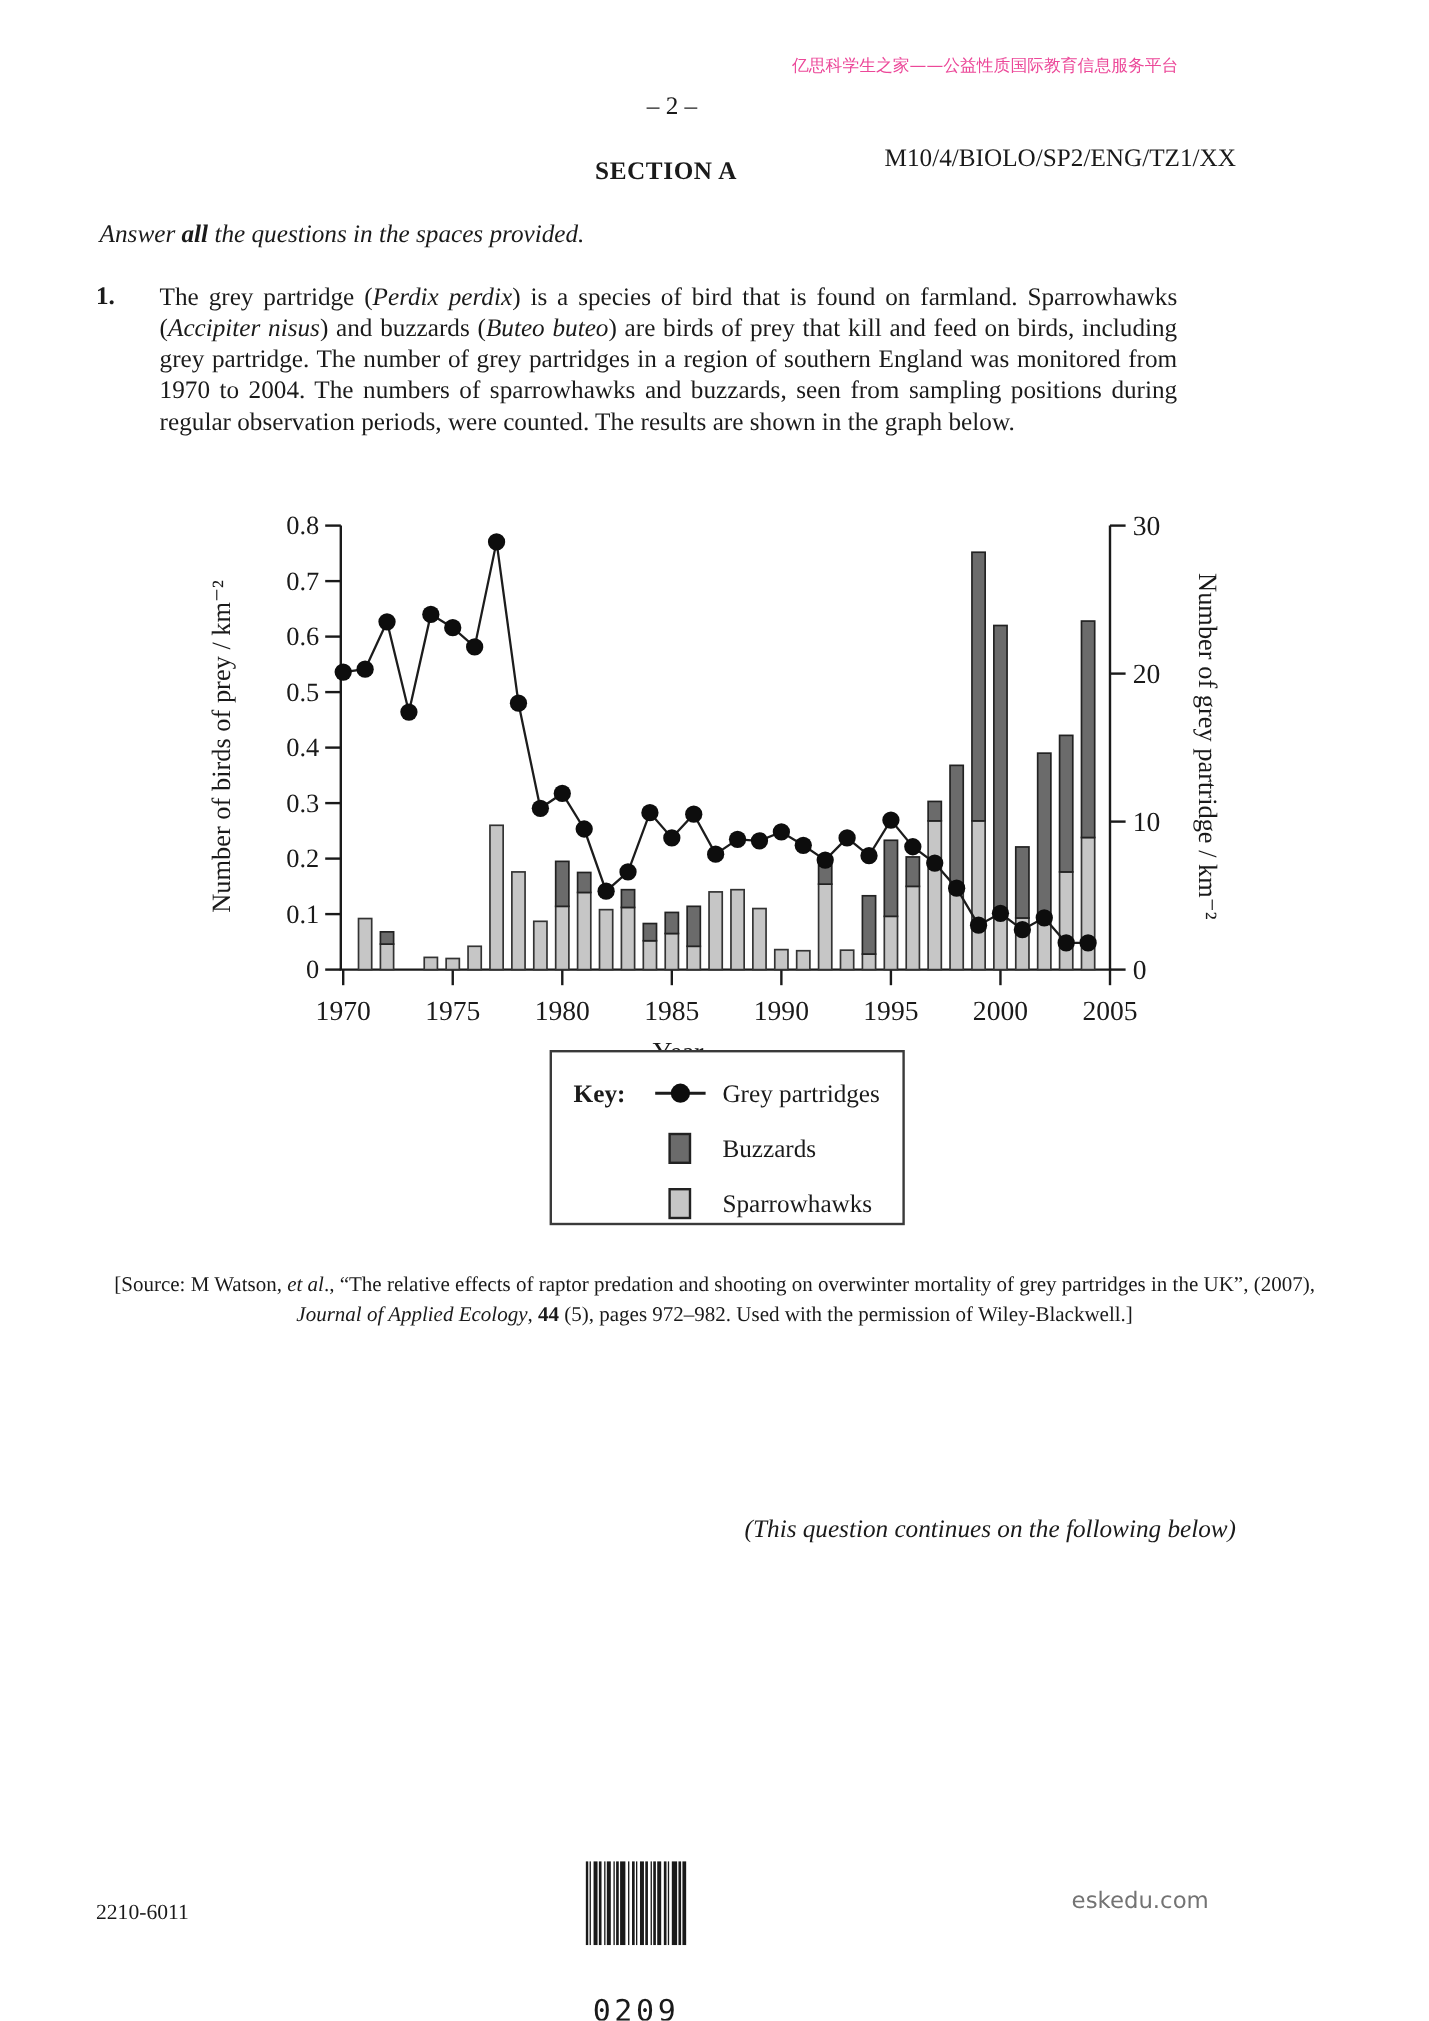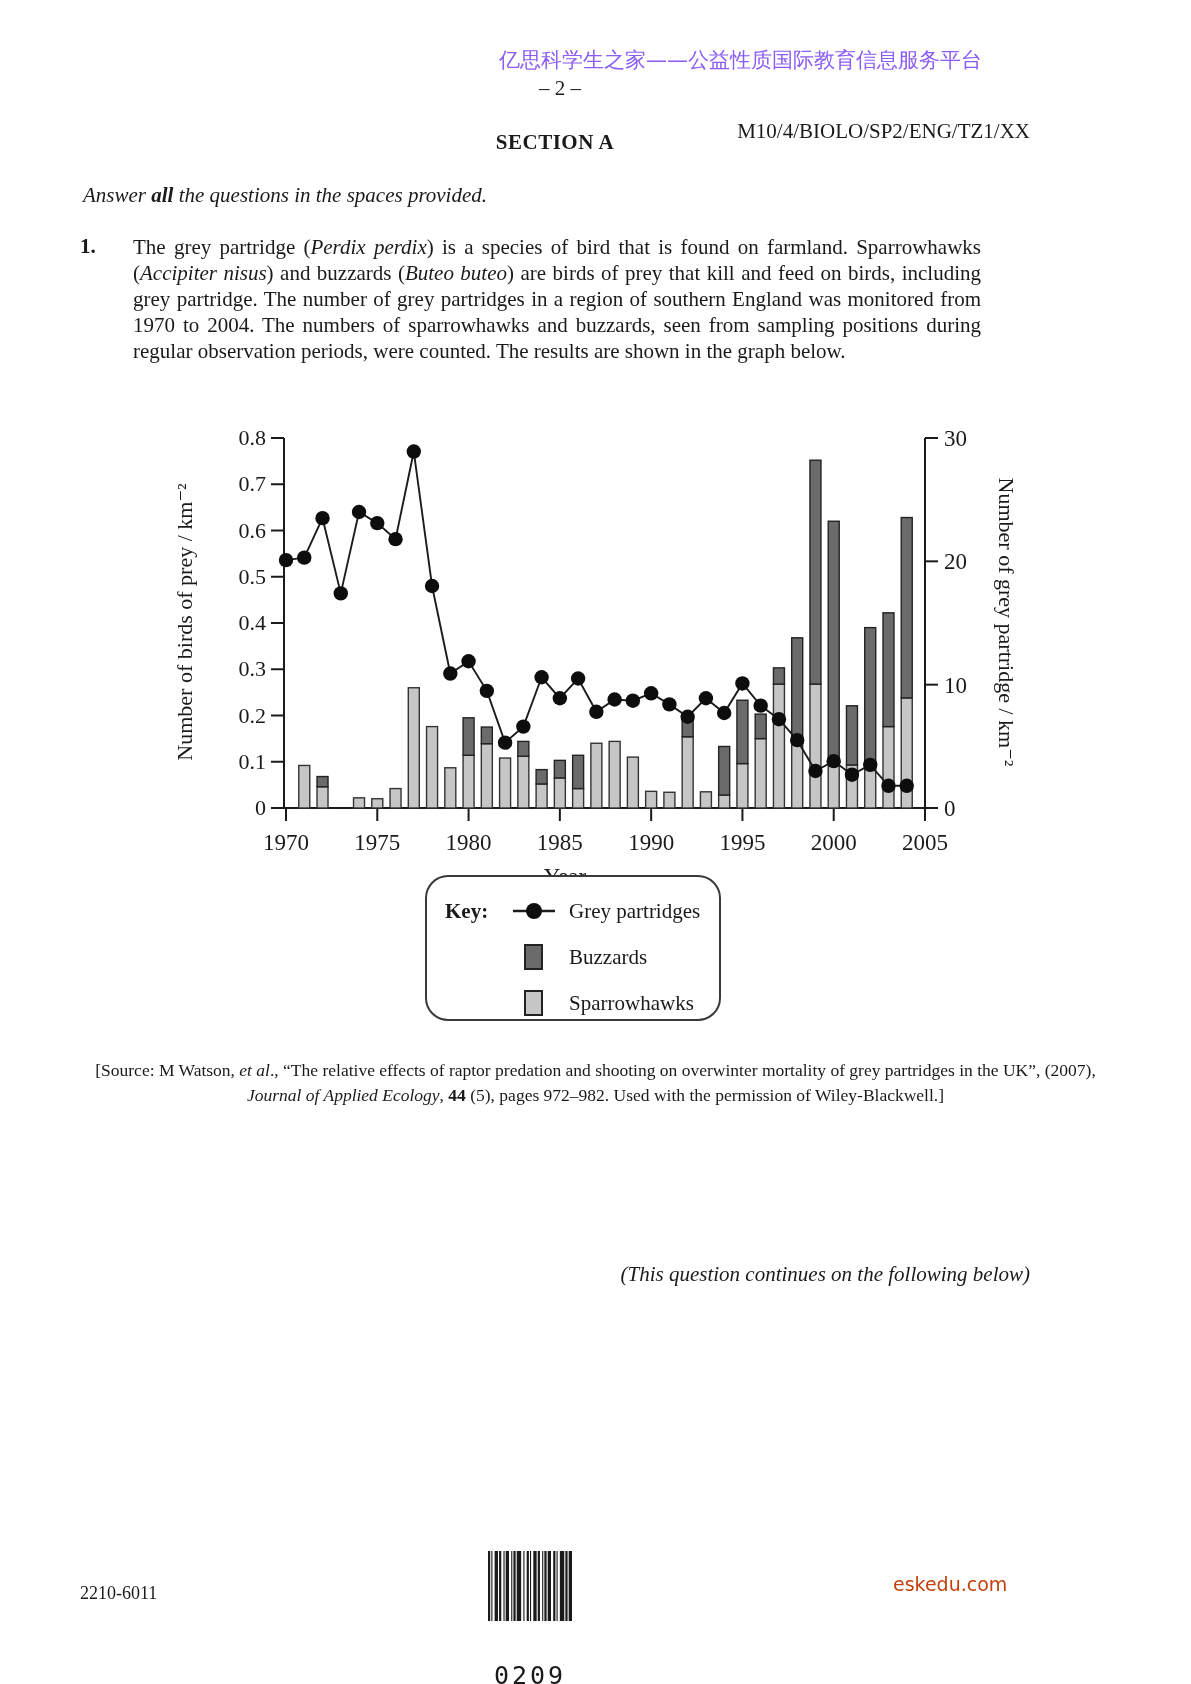--- a/index.html
+++ b/index.html
@@ -1,39 +1,39 @@
 <!DOCTYPE html>
 <html><head>
 <meta charset="utf-8">
 <style>
   html,body{margin:0;padding:0;background:#ffffff;}
   body{font-family:"Liberation Serif","DejaVu Serif",serif;color:#1a1a1a;}
   #page{position:relative;width:1191px;height:1684px;background:#ffffff;overflow:hidden;}
   .abs{position:absolute;}
-  .site-note{font-family:"DejaVu Sans","Liberation Sans",sans-serif;font-size:21px;color:#8b5cf6;}
+  .site-note{font-family:"DejaVu Sans","Liberation Sans",sans-serif;font-size:14px;color:#ec4899;}
   .pageno{font-size:21px;}
   .examcode{font-size:21px;margin-top:43px;}
   .section-title{font-size:21px;font-weight:bold;letter-spacing:.5px;text-align:center;}
   .instructions{font-size:21px;font-style:italic;}
   .qnum{font-size:21px;font-weight:bold;}
   .qbody{font-size:21px;line-height:26px;text-align:justify;}
   .axis-label{font-size:22px;white-space:nowrap;}
   .rot-left{transform:translate(-50%,-50%) rotate(-90deg);}
   .rot-right{transform:translate(-50%,-50%) rotate(90deg);}
   svg text{font-family:"Liberation Serif","DejaVu Serif",serif;fill:#1a1a1a;}
   .keybox{border:2px solid #3a3a3a;background:#ffffff;box-sizing:border-box;padding:11px 0 0 18px;}
   .keyrow{display:flex;align-items:center;height:46px;}
   .keytitle{width:58px;font-size:21px;font-weight:bold;}
   .keysym{width:62px;display:flex;justify-content:center;align-items:center;}
   .keylabel{font-size:21px;padding-left:4px;}
   .source{font-size:17.5px;line-height:25px;text-align:center;}
   .continuation{font-size:21px;font-style:italic;text-align:right;}
   .footcode{font-size:18px;}
   .barcode-num{font-family:"DejaVu Sans Mono","Liberation Mono",monospace;font-size:25px;letter-spacing:3px;text-align:center;margin-top:38px;}
-  .watermark{font-family:"DejaVu Sans","Liberation Sans",sans-serif;font-size:19px;color:#c2410c;}
+  .watermark{font-family:"DejaVu Sans","Liberation Sans",sans-serif;font-size:19px;color:#737373;}
 </style>
 </head>
 <body>
 
 <div id="page">
 
   <div class="abs site-note" style="top:46px;right:209px;">亿思科学生之家——公益性质国际教育信息服务平台</div>
   <div class="abs pageno" style="top:76px;left:510px;width:100px;text-align:center;">– 2 –</div>
   <div class="abs examcode" style="top:76px;right:161px;">M10/4/BIOLO/SP2/ENG/TZ1/XX</div>
 
@@ -183,21 +183,21 @@
         <circle cx="663.7142857142857" cy="365.1333333333333" r="7.2" fill="#0d0d0d"></circle>
         <circle cx="681.9714285714285" cy="378.7" r="7.2" fill="#0d0d0d"></circle>
         <circle cx="700.2285714285714" cy="368.8333333333333" r="7.2" fill="#0d0d0d"></circle>
         <circle cx="718.4857142857143" cy="389.8" r="7.2" fill="#0d0d0d"></circle>
         <circle cx="736.7428571428571" cy="389.8" r="7.2" fill="#0d0d0d"></circle>
       </g>
     </svg>
   <div class="abs axis-label rot-left" style="top:622px;left:185px;">Number of birds of prey / km⁻²</div>
   <div class="abs axis-label rot-right" style="top:622px;left:1006px;">Number of grey partridge / km⁻²</div>
 
-  <div class="abs keybox" style="top:875px;left:425px;width:296px;height:146px;border-radius:23px;">
+  <div class="abs keybox" style="top:875px;left:458px;width:296px;height:146px;">
     <div class="keyrow">
       <span class="keytitle">Key:</span>
       <span class="keysym" id="sym-0">
           <svg width="46" height="28">
             <line x1="2" y1="14" x2="44" y2="14" stroke="#1c1c1c" stroke-width="2.5"></line>
             <circle cx="23" cy="14" r="8" fill="#0d0d0d"></circle>
           </svg>
         </span>
       <span class="keylabel">Grey partridges</span>
     </div>

